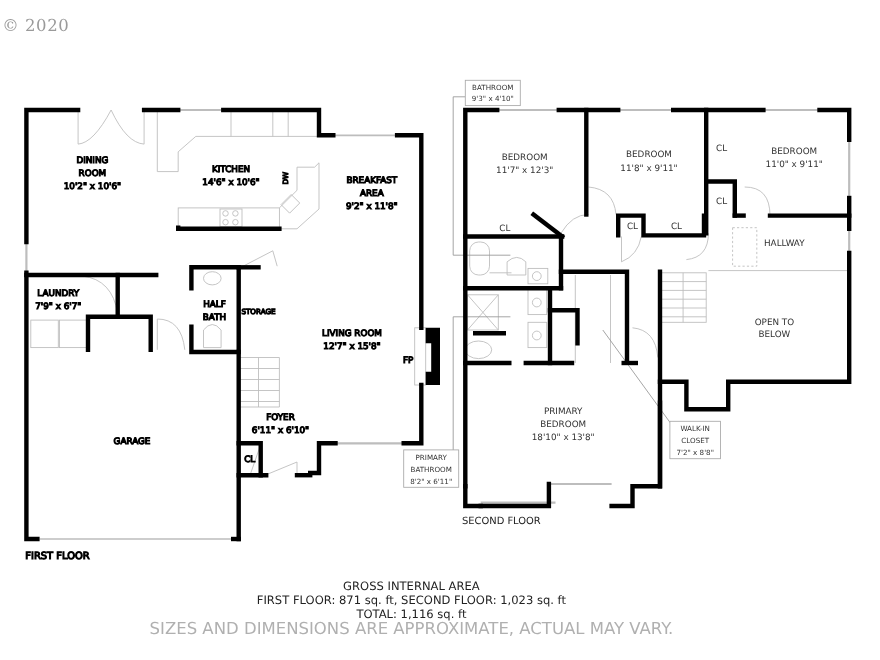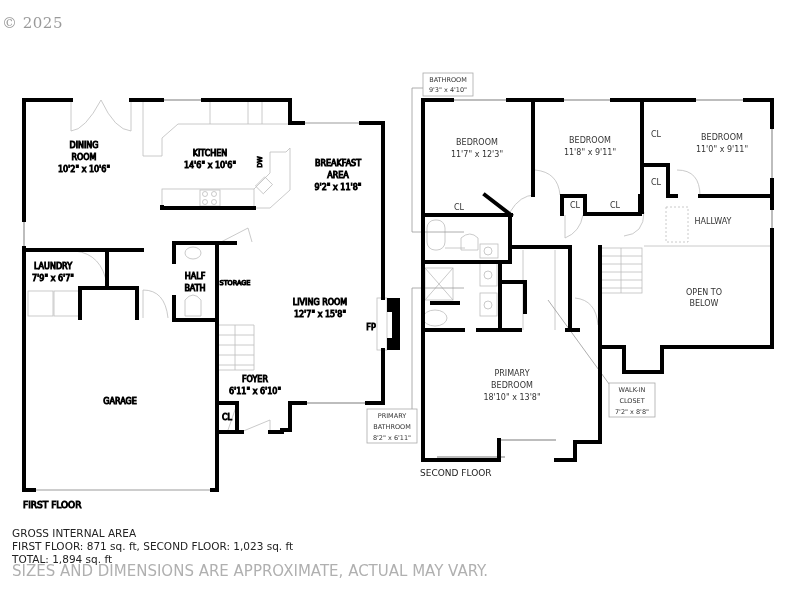--- a/index.html
+++ b/index.html
@@ -2,27 +2,27 @@
 <html><head>
 <meta charset="utf-8">
 <style>
   html, body { margin: 0; padding: 0; background: #ffffff; }
   body { width: 800px; height: 600px; position: relative; overflow: hidden; font-family: "DejaVu Sans", sans-serif; }
   #plan { position: absolute; left: 0; top: 0; width: 800px; height: 600px; }
   .copyright { position: absolute; left: 2px; top: 14px; font-family: "DejaVu Serif", serif; font-size: 15px; color: #9a9a9a; letter-spacing: 0.5px; }
   .lbl { font-family: "DejaVu Sans", sans-serif; font-size: 8px; fill: #333333; text-anchor: middle; }
   .lbl-sm { font-family: "DejaVu Sans", sans-serif; font-size: 6.5px; fill: #333333; text-anchor: middle; }
   .floor-lbl { font-family: "DejaVu Sans", sans-serif; font-size: 9px; fill: #222222; }
-  .foot { position: absolute; left: 12px; width: 744px; font-family: "DejaVu Sans", sans-serif; font-size: 10.5px; color: #222; line-height: 12.5px; }
+  .foot { position: absolute; left: 2px; width: 744px; text-align: center; font-family: "DejaVu Sans", sans-serif; font-size: 10.5px; color: #222; line-height: 12.5px; }
   .foot.disclaimer { color: #b0b0b0; font-size: 15px; }
 </style>
 </head>
 <body>
 
-<div class="copyright">© 2025</div>
+<div class="copyright">© 2020</div>
 
 <svg id="plan" viewBox="0 0 800 600" xmlns="http://www.w3.org/2000/svg">
 
   <g stroke="#000" fill="none">
 
     <g stroke="#bdbdbd" stroke-width="0.8">
 
       <path d="M71,100 L71,131 Q85,130 101,100"></path>
       <path d="M131,100 L131,131 Q115,130 101,100"></path>
 
@@ -257,14 +257,14 @@
       <text class="lbl-sm" x="632" y="403">CLOSET</text>
       <text class="lbl-sm" x="632" y="414">7'2" x 8'8"</text>
 
       <text class="floor-lbl" x="420" y="476">SECOND FLOOR</text>
     </g>
   </g>
 </svg>
 
 <div class="foot" style="top:527px;">GROSS INTERNAL AREA</div>
 <div class="foot" style="top:540px;">FIRST FLOOR: 871 sq. ft, SECOND FLOOR: 1,023 sq. ft</div>
-<div class="foot" style="top:553px;">TOTAL: 1,894 sq. ft</div>
+<div class="foot" style="top:553px;">TOTAL: 1,116 sq. ft</div>
 <div class="foot disclaimer" style="top:565px;">SIZES AND DIMENSIONS ARE APPROXIMATE, ACTUAL MAY VARY.</div>
 
 </body></html>

